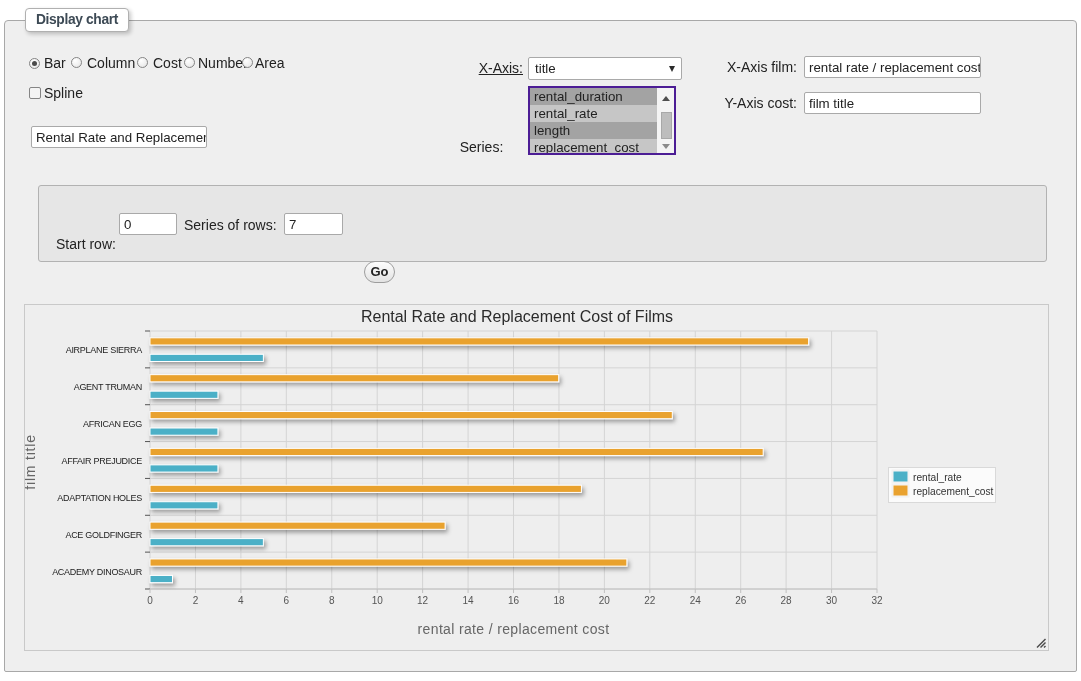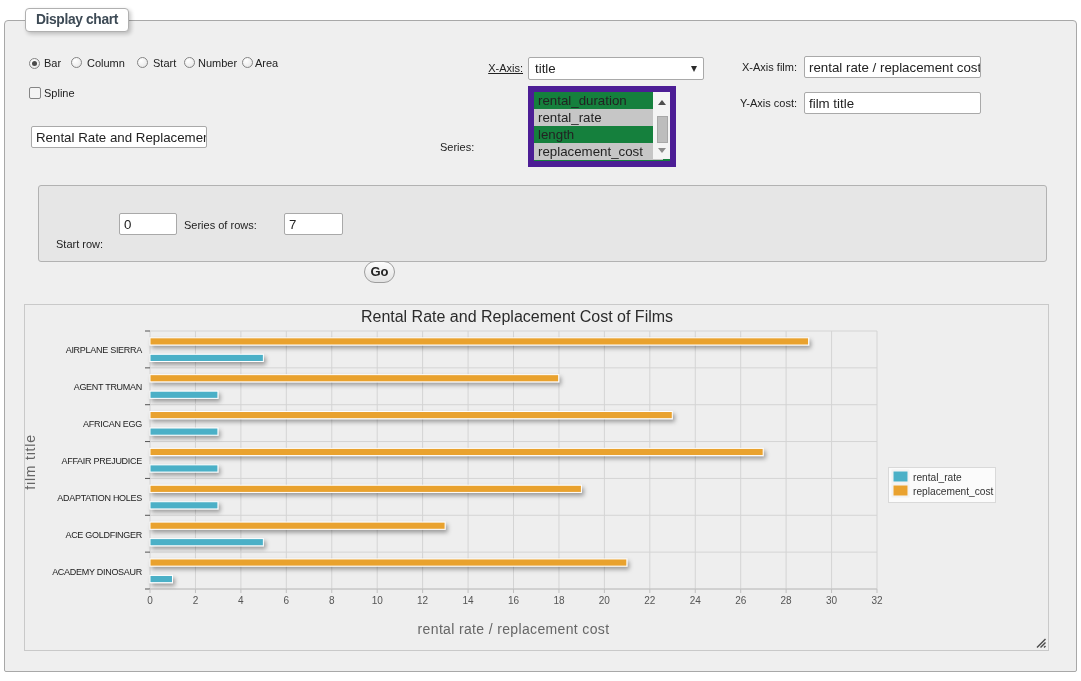--- a/index.html
+++ b/index.html
@@ -6,53 +6,53 @@
 html,body { background:#ffffff; font-family:"Liberation Sans",sans-serif; }
 #root { position:relative; width:1081px; height:681px; overflow:hidden; background:#ffffff; font-size:13.3px; color:#222; }
 .abs { position:absolute; }
 .fieldset { left:4px; top:20px; width:1073px; height:652px; background:#efefef; border:1px solid #a8a8a8; border-radius:4px 4px 2px 2px; }
 .legendbox { left:25px; top:8px; width:104px; height:24px; background:#ffffff; border:1px solid #b0b0b0; border-radius:4px; box-shadow:2px 2px 4px rgba(0,0,0,0.22); font-weight:bold; font-size:13.8px; color:#3d4a55; text-align:center; line-height:22px; letter-spacing:-0.35px; }
 .radio { width:11px; height:11px; border-radius:50%; border:1px solid #858585; background:radial-gradient(circle at 35% 30%, #ffffff 0%, #ededed 65%, #d5d5d5 100%); display:inline-block; }
 .radio.checked { position:relative; }
 .radio.checked:after { content:""; position:absolute; left:2px; top:2px; width:5px; height:5px; border-radius:50%; background:#4a4a4a; }
 .checkbox { width:12px; height:12px; border:1px solid #858585; border-radius:2px; background:#f4f4f4; display:inline-block; }
 input.txt { height:22px; border:1px solid #a9a9a9; border-radius:2px; background:#ffffff; font-family:"Liberation Sans",sans-serif; font-size:13.3px; color:#222; padding:0 0 0 4px; }
-.lbl { font-size:11px; color:#222; line-height:14px; }
-.selectbox { left:528px; top:57px; width:176px; height:23px; background:#ffffff; border:1px solid #a9a9a9; border-radius:2px; line-height:21px; padding-left:6px; font-size:13.3px; color:#222; }
+.lbl { font-size:14px; color:#222; line-height:14px; }
+.selectbox { left:528px; top:57px; width:154px; height:23px; background:#ffffff; border:1px solid #a9a9a9; border-radius:2px; line-height:21px; padding-left:6px; font-size:13.3px; color:#222; }
 .selarrow { position:absolute; right:6px; top:8px; width:0; height:0; border-left:3.5px solid transparent; border-right:3.5px solid transparent; border-top:6px solid #2b2b2b; }
-.listbox { left:528px; top:86px; width:148px; height:81px; background:#15803d; border:6px solid #4c1d95; overflow:hidden; }
+.listbox { left:528px; top:86px; width:148px; height:69px; background:#a3a3a3; border:2px solid #4c1d95; overflow:hidden; }
 .opt { height:17px; line-height:17px; padding-left:4px; font-size:13.3px; color:#222; white-space:nowrap; }
 .opt.sel { background:#c6c6c6; }
 .sbar { position:absolute; right:0; top:0; width:17px; height:67px; background:#f4f4f4; }
 .sbtn { position:absolute; left:0; width:17px; height:16px; background:#f4f4f4; }
 .sthumb { position:absolute; left:4px; width:11px; background:#bdbdbd; border:1px solid #a8a8a8; }
 .arrow-up { position:absolute; left:4.5px; top:8px; width:0; height:0; border-left:4px solid transparent; border-right:4px solid transparent; border-bottom:5px solid #4e4e4e; }
 .arrow-dn { position:absolute; left:4.5px; top:5px; width:0; height:0; border-left:4px solid transparent; border-right:4px solid transparent; border-top:5px solid #8b8b8b; }
 .panel { left:38px; top:185px; width:1009px; height:77px; background:#e6e6e6; border:1px solid #b2b2b2; border-radius:3px; }
 .gobtn { left:364px; top:213px; width:31px; height:22px; border:1px solid #9d9d9d; border-radius:11px; background:linear-gradient(#fdfdfd,#ededed 60%,#e2e2e2); font-weight:bold; font-size:13px; color:#222; text-align:center; line-height:20px;margin-top:48px; }
 .chartbox { left:24px; top:304px; width:1025px; height:347px; background:#eeeeee; border:1px solid #c9c9c9; }
 </style>
 </head>
 <body>
 <div id="root">
   <div class="abs fieldset"></div>
   <div class="abs legendbox">Display chart</div>
 
   <span class="abs radio checked" style="left:29px; top:57px;"></span><span class="abs lbl" style="left:44px; top:56px;">Bar</span>
   <span class="abs radio" style="left:71px; top:57px;"></span><span class="abs lbl" style="left:87px; top:56px;">Column</span>
-  <span class="abs radio" style="left:137px; top:57px;"></span><span class="abs lbl" style="left:153px; top:56px;">Start</span>
+  <span class="abs radio" style="left:137px; top:57px;"></span><span class="abs lbl" style="left:153px; top:56px;">Cost</span>
   <span class="abs radio" style="left:184px; top:57px;"></span><span class="abs lbl" style="left:198px; top:56px;">Number</span>
   <span class="abs radio" style="left:242px; top:57px;"></span><span class="abs lbl" style="left:255px; top:56px;text-align:center;">Area</span>
   <span class="abs checkbox" style="left:29px; top:87px;"></span><span class="abs lbl" style="left:44px; top:86px;">Spline</span>
   <input class="abs txt" style="left: 31px; top: 126px; width: 176px;" value="Rental Rate and Replacement Cost of Films">
 
   <div class="abs lbl" style="left:440px; top:61px; width:83px; text-align:right;text-decoration:underline;">X-Axis:</div>
   <div class="abs selectbox">title<span class="selarrow"></span></div>
 
-  <div class="abs lbl" style="left:440px; top:140px; width:83px; text-align:left;">Series:</div>
+  <div class="abs lbl" style="left:440px; top:140px; width:83px; text-align:center;">Series:</div>
   <div class="abs listbox">
     <div class="opt">rental_duration</div>
     <div class="opt sel">rental_rate</div>
     <div class="opt">length</div>
     <div class="opt sel" style="width:129px;">replacement_cost</div>
     <div class="sbar">
       <div class="sbtn" style="top:0;">
           <span class="arrow-up"></span>
         </div>
       <div class="sbtn" style="bottom:0; top:auto;">

